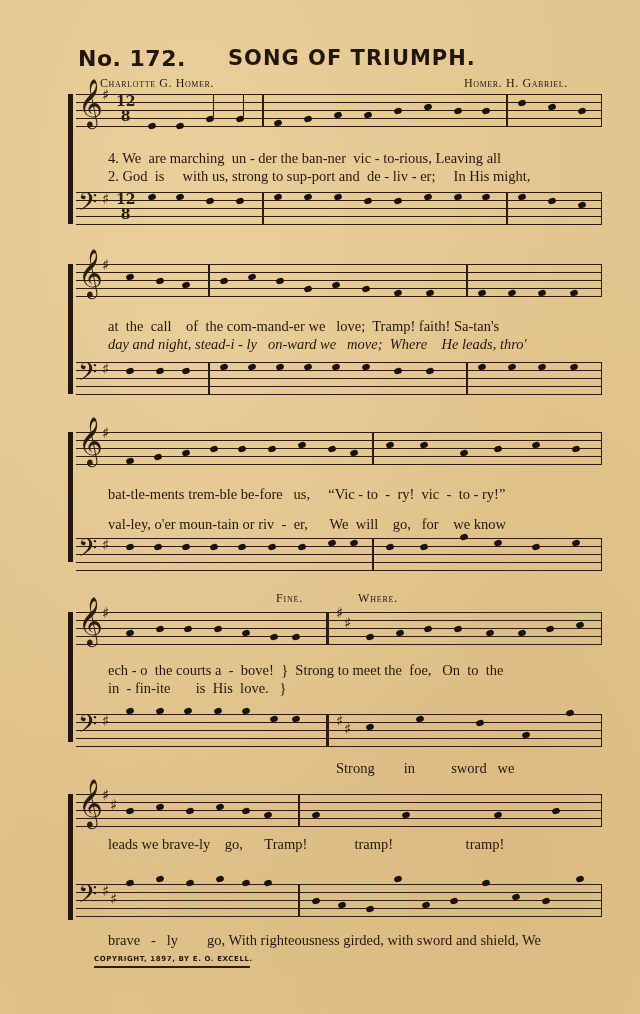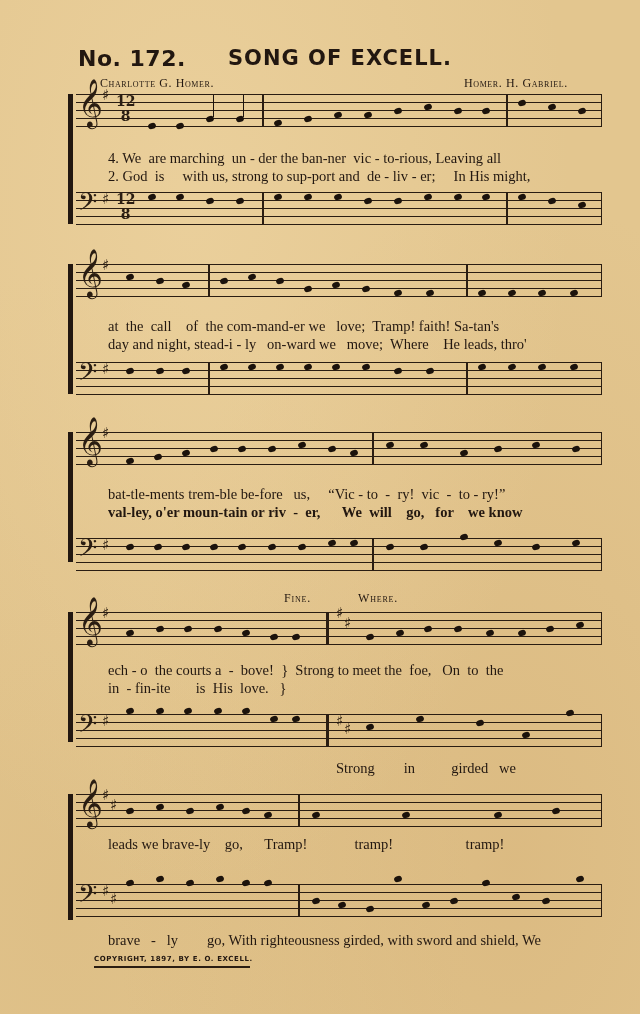--- a/index.html
+++ b/index.html
@@ -37,21 +37,21 @@
   .lyr { position: absolute; left: 40px; font-family: "Liberation Serif", serif; font-size: 14.5px; line-height: 16px; white-space: pre; }
   .mark { position: absolute; font-family: "Liberation Serif", serif; font-size: 12px; font-variant: small-caps; letter-spacing: 0.8px; }
   .copyright { position: absolute; left: 94px; top: 955px; font-family: "DejaVu Sans", sans-serif; font-size: 7px; font-weight: bold; letter-spacing: 0.6px; }
   .copyright-rule { position: absolute; left: 94px; top: 966px; width: 156px; height: 2px; background: #2a1d12; }
 </style>
 </head>
 <body>
 
 <div class="header ink">
   <div class="num">No. 172.</div>
-  <div class="title">SONG OF EXCELL.</div>
+  <div class="title">SONG OF TRIUMPH.</div>
   <div class="author left">Charlotte G. Homer.</div>
   <div class="author right">Homer. H. Gabriel.</div>
 </div>
 
 <div class="system" style="top:92px;">
   <div class="brace" style="top:2px;height:130px;"></div>
   <div class="staff" style="top:2px;">
     <div class="line" style="top:0"></div>
       <div class="line" style="top:8px"></div>
       <div class="line" style="top:16px"></div>
@@ -136,21 +136,21 @@
       <div class="note" style="left:256px;top:18px"></div>
       <div class="note" style="left:286px;top:22px"></div>
       <div class="note" style="left:318px;top:26px"></div>
       <div class="note" style="left:350px;top:26px"></div>
     <div class="note" style="left:402px;top:26px"></div>
       <div class="note" style="left:432px;top:26px"></div>
       <div class="note" style="left:462px;top:26px"></div>
       <div class="note" style="left:494px;top:26px"></div>
   </div>
   <div class="lyr ink" style="top:56px;">at  the  call    of  the com-mand-er we   love;  Tramp! faith! Sa-tan's</div>
-  <div class="lyr ink" style="top:74px;">day and night, stead-i - ly   on-ward we   move;  Where    He leads, thro'</div>
+  <div class="lyr ink" style="top:74px;font-style:italic;">day and night, stead-i - ly   on-ward we   move;  Where    He leads, thro'</div>
   <div class="staff" style="top:100px;">
     <div class="line" style="top:0"></div>
       <div class="line" style="top:8px"></div>
       <div class="line" style="top:16px"></div>
       <div class="line" style="top:24px"></div>
       <div class="line" style="top:32px"></div>
     <span class="clef bass">𝄢</span>
     <span class="sharp" style="left:26px;top:-2px;">♯</span>
     <div class="bar" style="left:132px"></div>
       <div class="bar" style="left:390px"></div>
@@ -195,21 +195,21 @@
       <div class="note" style="left:252px;top:14px"></div>
       <div class="note" style="left:274px;top:18px"></div>
     <div class="note" style="left:310px;top:10px"></div>
       <div class="note" style="left:344px;top:10px"></div>
       <div class="note" style="left:384px;top:18px"></div>
       <div class="note" style="left:418px;top:14px"></div>
       <div class="note" style="left:456px;top:10px"></div>
       <div class="note" style="left:496px;top:14px"></div>
   </div>
   <div class="lyr ink" style="top:56px;">bat-tle-ments trem-ble be-fore   us,     “Vic - to  -  ry!  vic  -  to - ry!”</div>
-  <div class="lyr ink" style="top:74px;font-weight:bold;">val-ley, o'er moun-tain or riv  -  er,      We  will    go,   for    we know</div>
+  <div class="lyr ink" style="top:86px;">val-ley, o'er moun-tain or riv  -  er,      We  will    go,   for    we know</div>
   <div class="staff" style="top:108px;">
     <div class="line" style="top:0"></div>
       <div class="line" style="top:8px"></div>
       <div class="line" style="top:16px"></div>
       <div class="line" style="top:24px"></div>
       <div class="line" style="top:32px"></div>
     <span class="clef bass">𝄢</span>
     <span class="sharp" style="left:26px;top:-2px;">♯</span>
     <div class="bar" style="left:296px"></div>
       <div class="endbar"></div>
@@ -225,21 +225,21 @@
     <div class="note" style="left:310px;top:6px"></div>
       <div class="note" style="left:344px;top:6px"></div>
       <div class="note" style="left:384px;top:-4px"></div>
       <div class="note" style="left:418px;top:2px"></div>
       <div class="note" style="left:456px;top:6px"></div>
       <div class="note" style="left:496px;top:2px"></div>
   </div>
 </div>
 
 <div class="system" style="top:600px;">
-  <div class="mark ink" style="left:216px;top:-9px;text-align:center;">Fine.</div>
+  <div class="mark ink" style="left:208px;top:-9px;text-align:center;">Fine.</div>
   <div class="mark ink" style="left:290px;top:-9px;">Where.</div>
   <div class="brace" style="top:12px;height:130px;"></div>
   <div class="staff" style="top:12px;">
     <div class="line" style="top:0"></div>
       <div class="line" style="top:8px"></div>
       <div class="line" style="top:16px"></div>
       <div class="line" style="top:24px"></div>
       <div class="line" style="top:32px"></div>
     <span class="clef treble">𝄞</span>
     <span class="sharp" style="left:26px;top:-8px;">♯</span>
@@ -283,21 +283,21 @@
       <div class="note" style="left:138px;top:-6px"></div>
       <div class="note" style="left:166px;top:-6px"></div>
       <div class="note" style="left:194px;top:2px"></div>
       <div class="note" style="left:216px;top:2px"></div>
     <div class="note" style="left:290px;top:10px"></div>
       <div class="note" style="left:340px;top:2px"></div>
       <div class="note" style="left:400px;top:6px"></div>
       <div class="note" style="left:446px;top:18px"></div>
       <div class="note" style="left:490px;top:-4px"></div>
   </div>
-  <div class="lyr ink" style="left:268px;top:160px;">Strong        in          girded   we</div>
+  <div class="lyr ink" style="left:268px;top:160px;">Strong        in          sword   we</div>
 </div>
 
 <div class="system" style="top:792px;">
   <div class="brace" style="top:2px;height:126px;"></div>
   <div class="staff" style="top:2px;">
     <div class="line" style="top:0"></div>
       <div class="line" style="top:8px"></div>
       <div class="line" style="top:16px"></div>
       <div class="line" style="top:24px"></div>
       <div class="line" style="top:32px"></div>

